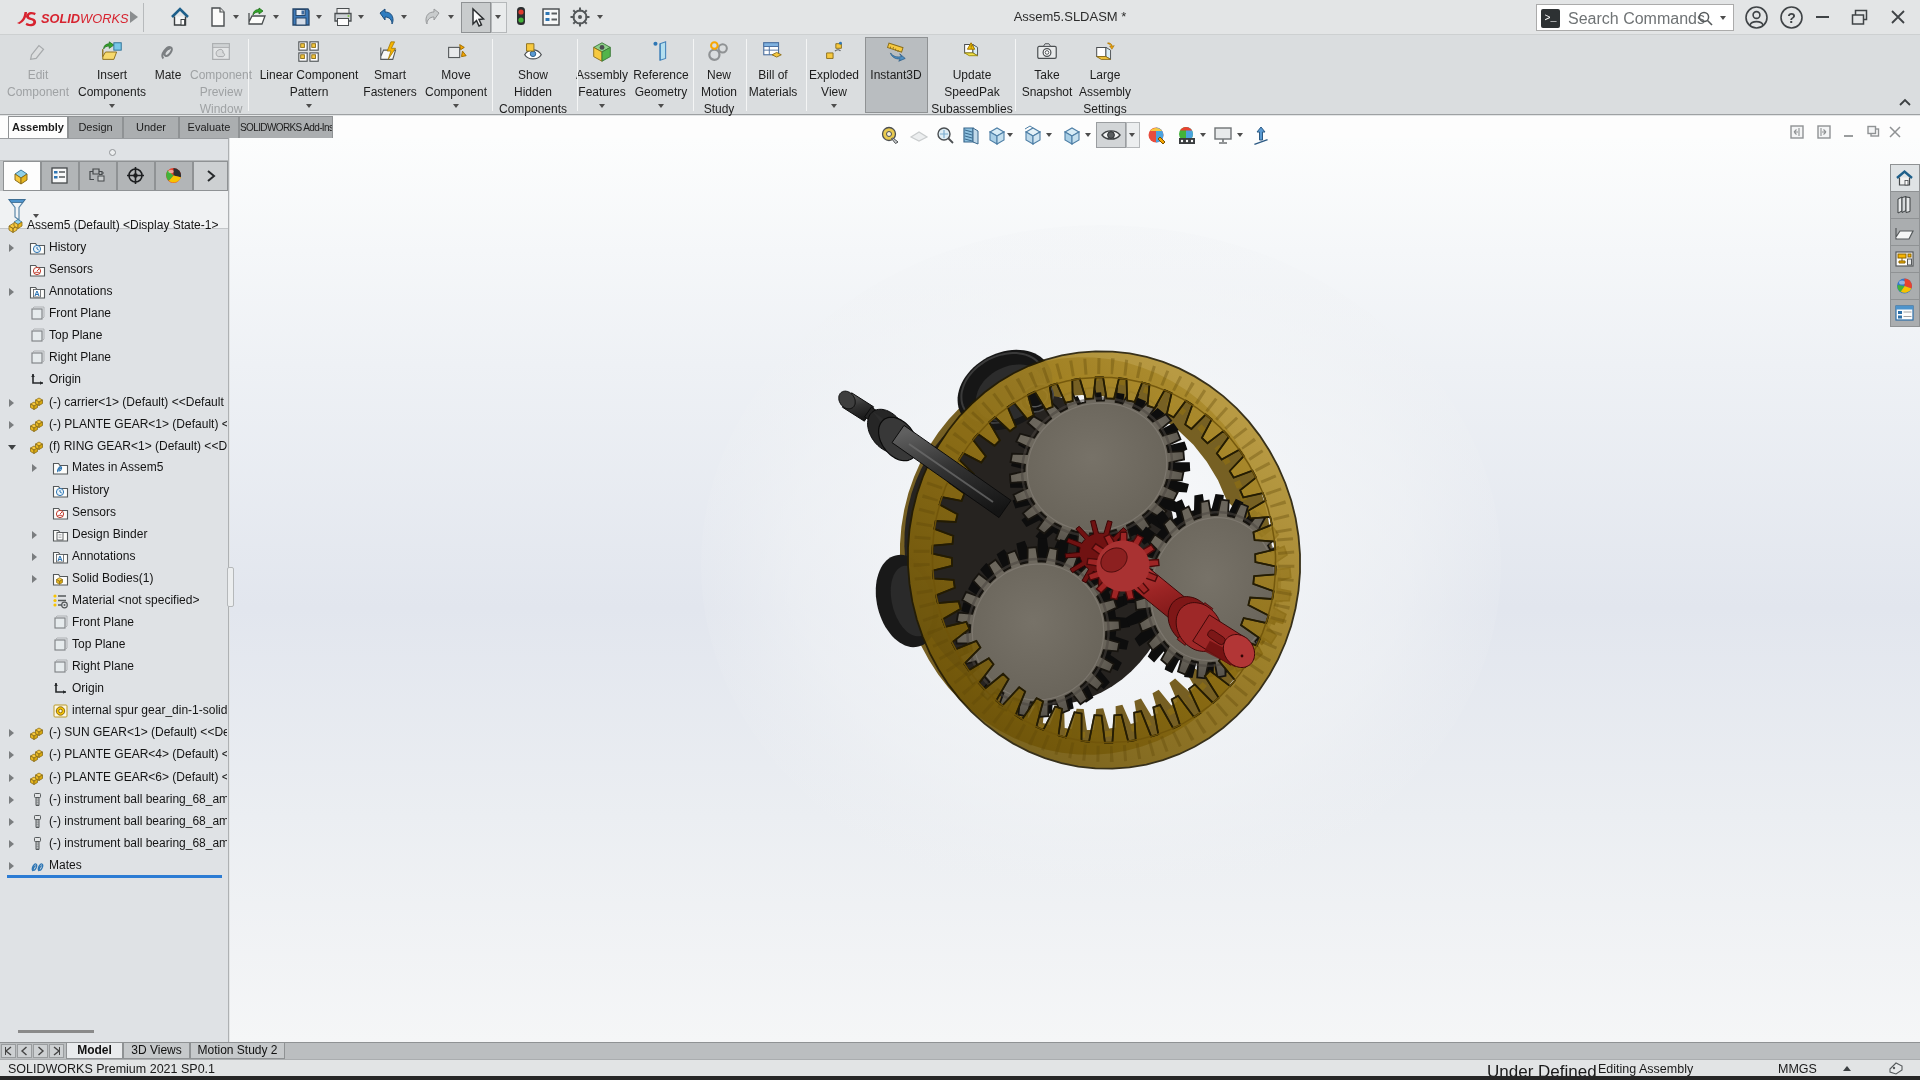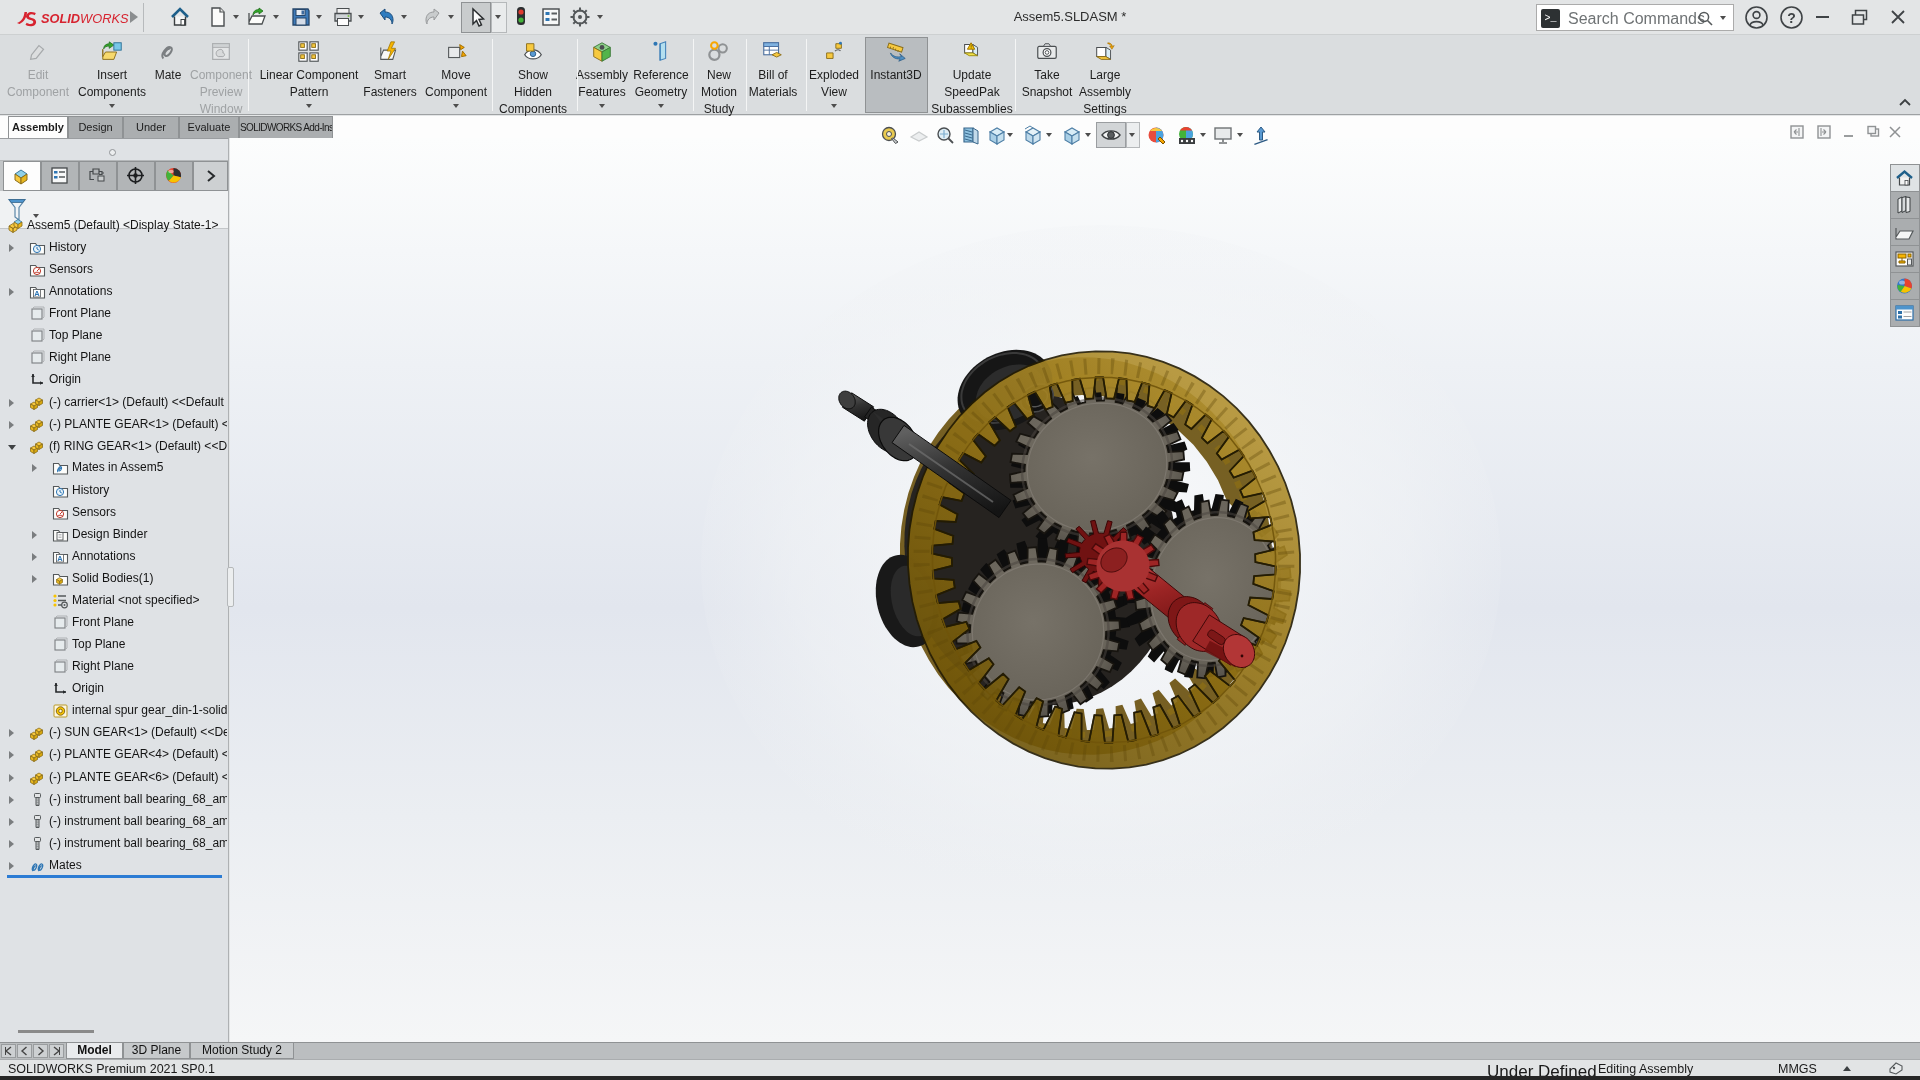--- a/index.html
+++ b/index.html
@@ -847,22 +847,22 @@
 <div class="navb" style="left:33px"></div>
 <svg class="abs" style="left:34px;top:1045px" width="13" height="12" viewBox="0 0 13 12">
     <path d="M4.5 2 L9 6 L4.5 10" fill="none" stroke="#444" stroke-width="1.4"></path>
   </svg>
 <div class="navb" style="left:49px"></div>
 <svg class="abs" style="left:50px;top:1045px" width="13" height="12" viewBox="0 0 13 12">
     <path d="M4 2 L9 6 L4 10" fill="none" stroke="#444" stroke-width="1.4"></path>
     <path d="M9.5 2 v8" stroke="#444"></path>
   </svg>
 <div class="btab act" style="left:66px;width:57px">Model</div>
-<div class="btab" style="left:123px;width:67px">3D Plane</div>
-<div class="btab" style="left:190px;width:104px">Motion Study 2</div>
+<div class="btab" style="left:123px;width:67px">3D Views</div>
+<div class="btab" style="left:190px;width:95px">Motion Study 2</div>
 <div id="statusbar">
     <div class="abs" style="left:8px;top:2px;font-size:12.5px;color:#1a1a1a">SOLIDWORKS Premium 2021 SP0.1</div>
     <div class="abs" style="left:1487px;top:2px;font-size:17px;color:#1a1a1a">Under Defined</div>
     <div class="abs" style="left:1598px;top:2px;font-size:12.5px;color:#1a1a1a">Editing Assembly</div>
     <div class="abs" style="left:1778px;top:2px;font-size:12.5px;color:#1a1a1a">MMGS</div>
     <div class="abs" style="left:1843px;top:6px;width:0;height:0;border-left:4px solid transparent;border-right:4px solid transparent;border-bottom:5px solid #3c4042"></div>
     <svg class="abs" style="left:1888px;top:1px" width="16" height="15" viewBox="0 0 16 15">
       <path d="M2 8 L8 2 L14 5 L14 9 L8 13 L2 11 Z" fill="#e8eaeb" stroke="#55595b" stroke-width="1.1"></path>
       <circle cx="6" cy="7" r="1.2" fill="#55595b"></circle>
     </svg>

